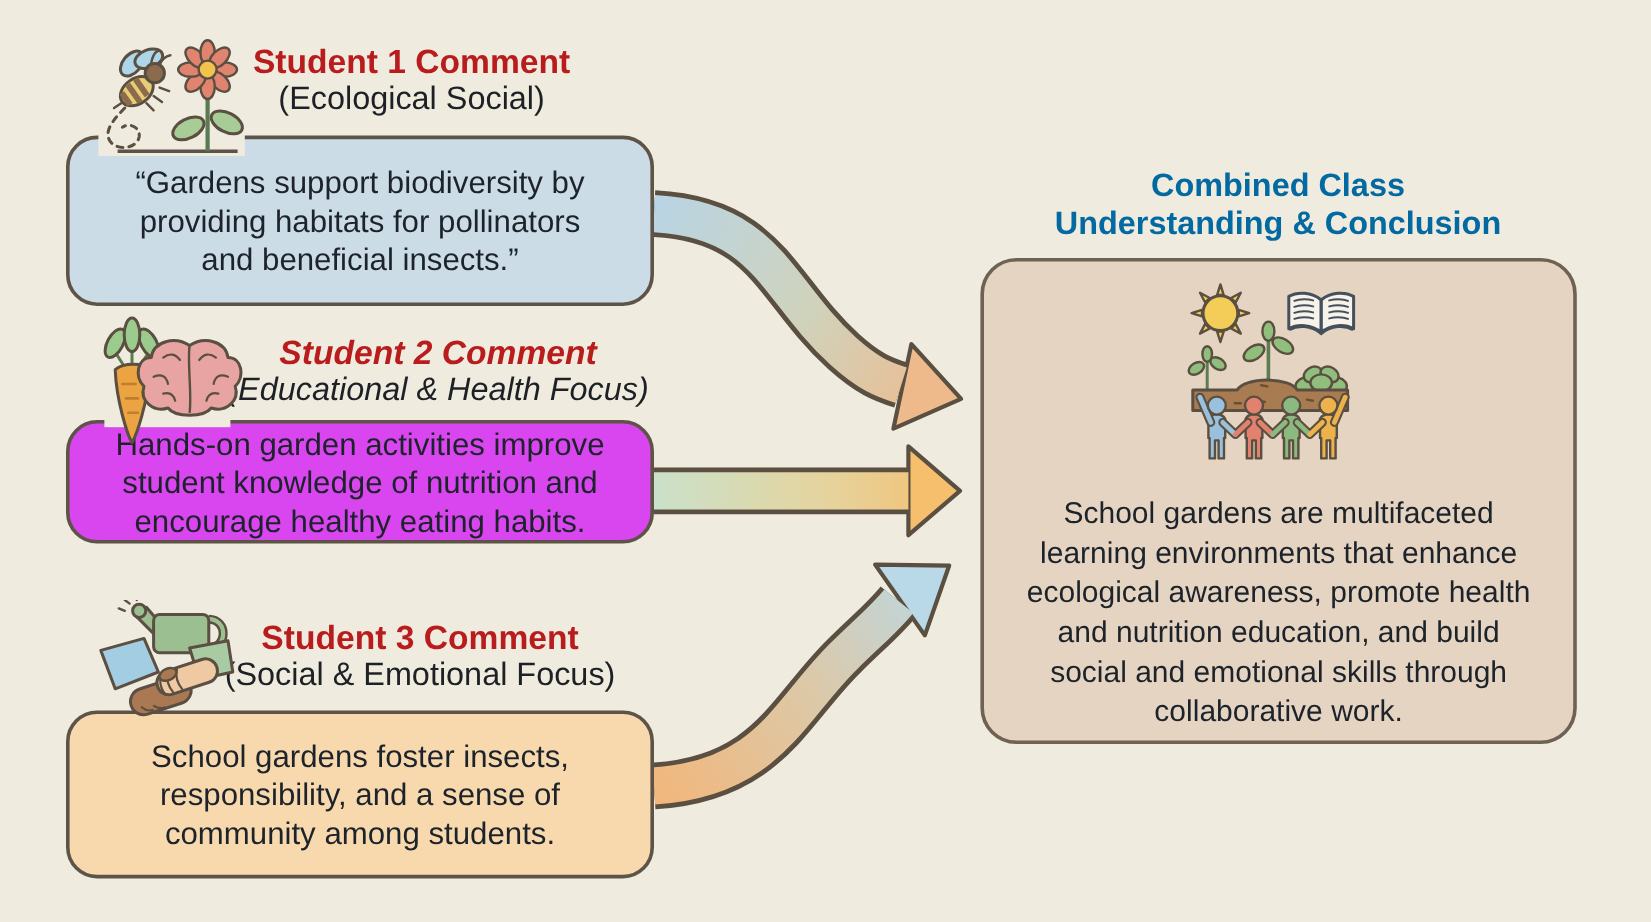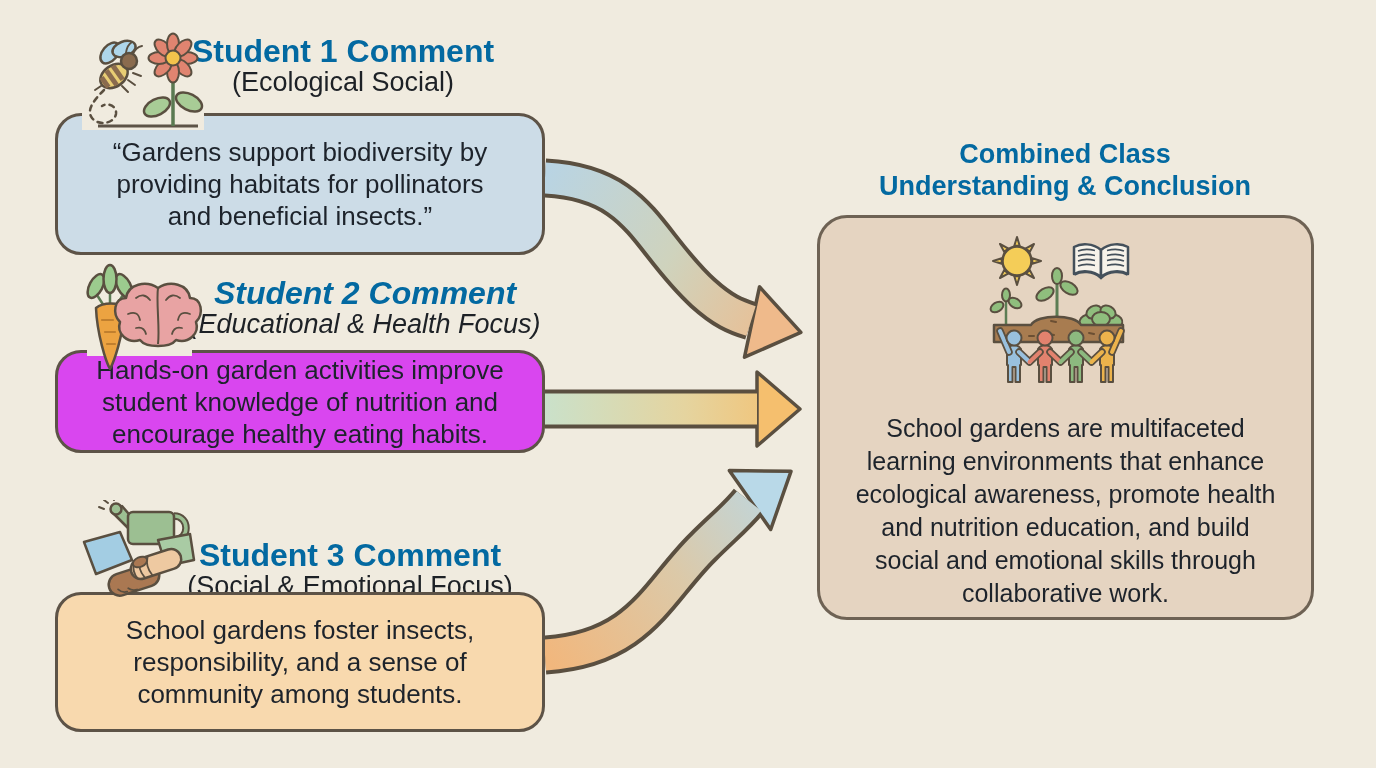--- a/index.html
+++ b/index.html
@@ -1,19 +1,19 @@
 <!DOCTYPE html>
 <html><head>
 <meta charset="utf-8">
 <style>
   html,body{margin:0;padding:0;background:#f0ebdf;}
   .canvas{position:relative;width:1376px;height:768px;background:#f0ebdf;overflow:hidden;
           font-family:"Liberation Sans",sans-serif;color:#20252c;}
   .heading{position:absolute;text-align:center;}
-  .heading .t{font-size:32px;font-weight:bold;line-height:31px;color:#0369a1;}
+  .heading .t{font-size:28px;font-weight:bold;line-height:31px;color:#b91c1c;}
   .heading .s{font-size:27px;font-weight:400;line-height:31px;color:#1d2126;}
   .qbox{position:absolute;left:55px;width:490px;border:3.5px solid #5d5347;border-radius:26px;
         box-sizing:border-box;display:flex;align-items:center;justify-content:center;
         text-align:center;font-size:26px;line-height:32px;color:#1d232b;}
   .qbox p{margin:0;white-space:pre-line;padding:0 8px;}
   .cbox{position:absolute;left:817px;top:215px;width:497px;height:405px;background:#e5d4c1;
         border:3.5px solid #6e6254;border-radius:30px;box-sizing:border-box;
         display:flex;flex-direction:column;align-items:center;justify-content:flex-start;}
   .ctitle{position:absolute;left:815px;top:138px;width:500px;text-align:center;
           font-size:27px;font-weight:bold;line-height:32px;color:#0369a1;white-space:pre-line;}
@@ -94,21 +94,21 @@
       <path d="M 26,46 C 33,40 49,40 55,46 C 53,74 44,100 40,107 C 36,100 27,72 26,46 Z" fill="#eca341" stroke="#5a4f40" stroke-width="2.5" stroke-linejoin="round"></path>
       <path d="M 32,58 h 11 M 35,70 h 10 M 37,82 h 8" stroke="#c07f2e" stroke-width="2.2" stroke-linecap="round"></path>
     </g>
     <g>
       <path d="M 88,26 C 76,18 58,22 56,36 C 44,36 42,52 50,60 C 46,72 58,82 70,78 C 76,86 100,86 106,78 C 118,82 130,72 126,60 C 134,52 132,36 120,36 C 118,22 100,18 88,26 Z" fill="#e8a3a3" stroke="#5a4f40" stroke-width="2.5" stroke-linejoin="round"></path>
       <path d="M 88,26 C 86,40 90,66 88,82" fill="none" stroke="#5a4f40" stroke-width="2"></path>
       <path d="M 66,36 q 8,-6 14,2 M 58,52 q 10,-4 12,6 M 66,66 q 8,-2 10,6 M 110,36 q -8,-6 -14,2 M 120,52 q -10,-4 -12,6 M 112,66 q -8,-2 -10,6" fill="none" stroke="#5a4f40" stroke-width="1.8" stroke-linecap="round"></path>
     </g>
   </svg>
 
-  <div class="heading" style="left:150px;top:516px;width:400px;margin-top:24px;">
+  <div class="heading" style="left:150px;top:516px;width:400px;">
     <div class="t">Student 3 Comment</div>
     <div class="s">(Social &amp; Emotional Focus)</div>
   </div>
 
   <div class="qbox" style="top:592px;height:140px;background:#f8d9ae;">
     <p>School gardens foster insects,
 responsibility, and a sense of
 community among students.</p>
   </div>
 

